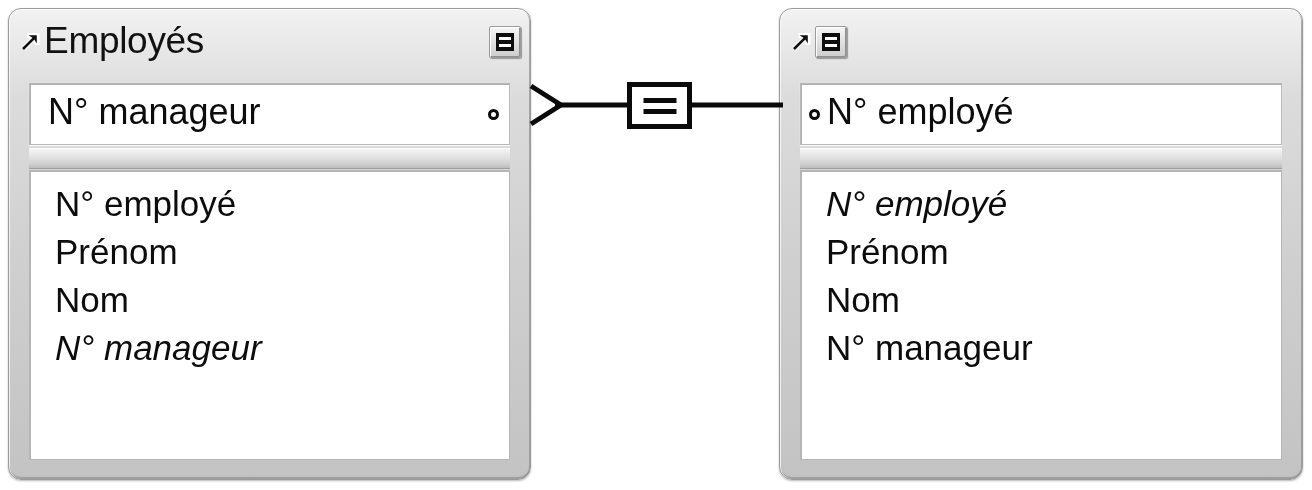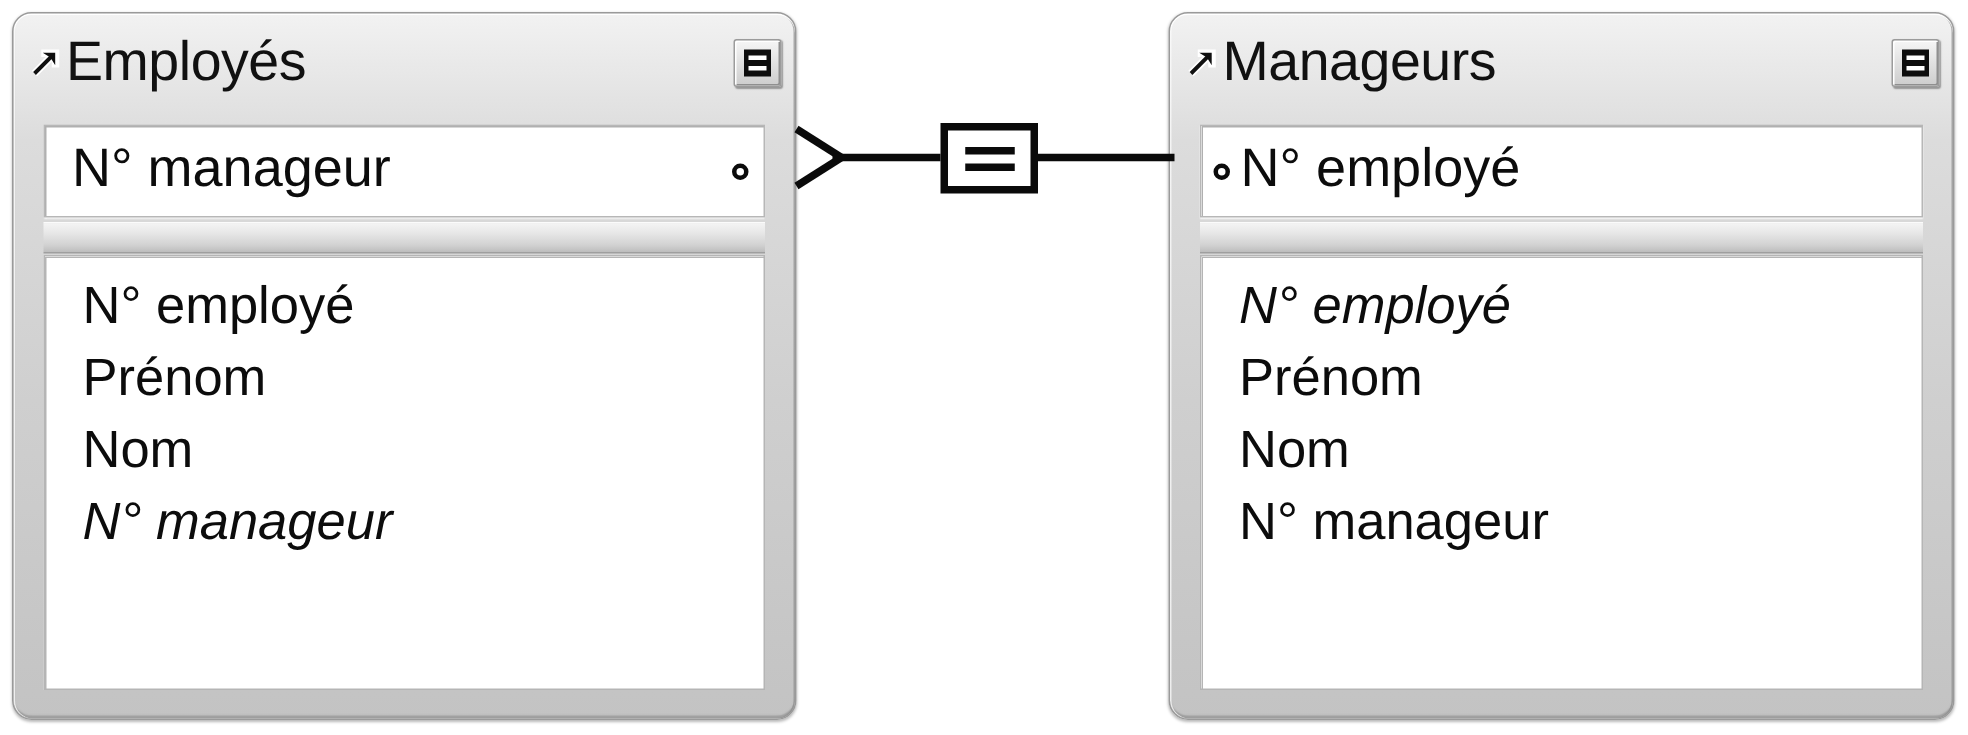--- a/index.html
+++ b/index.html
@@ -258,21 +258,20 @@
           <g stroke="#ffffff" stroke-width="5" fill="none" stroke-linecap="butt">
             <path d="M6 20 L19 7"></path>
             <path d="M10.5 6.5 L20 6.5 L20 16"></path>
           </g>
           <g stroke="#101010" stroke-width="2.6" fill="none" stroke-linecap="butt">
             <path d="M6 20 L18.2 7.8"></path>
           </g>
           <path d="M11.5 6.2 L19.8 6.2 L19.8 14.5 L16.6 9.4 Z" fill="#101010"></path>
         </svg>
       </span>
-      <span class="tw-title">Manageurs</span>
       <span class="tw-menu-btn">
         <span class="glyph"></span>
       </span>
     </div>
 
     <div class="tw-keyfield kf-left-marker">
       <span class="kf-dot"></span>
       <span class="kf-text">N° employé</span>
     </div>
 

